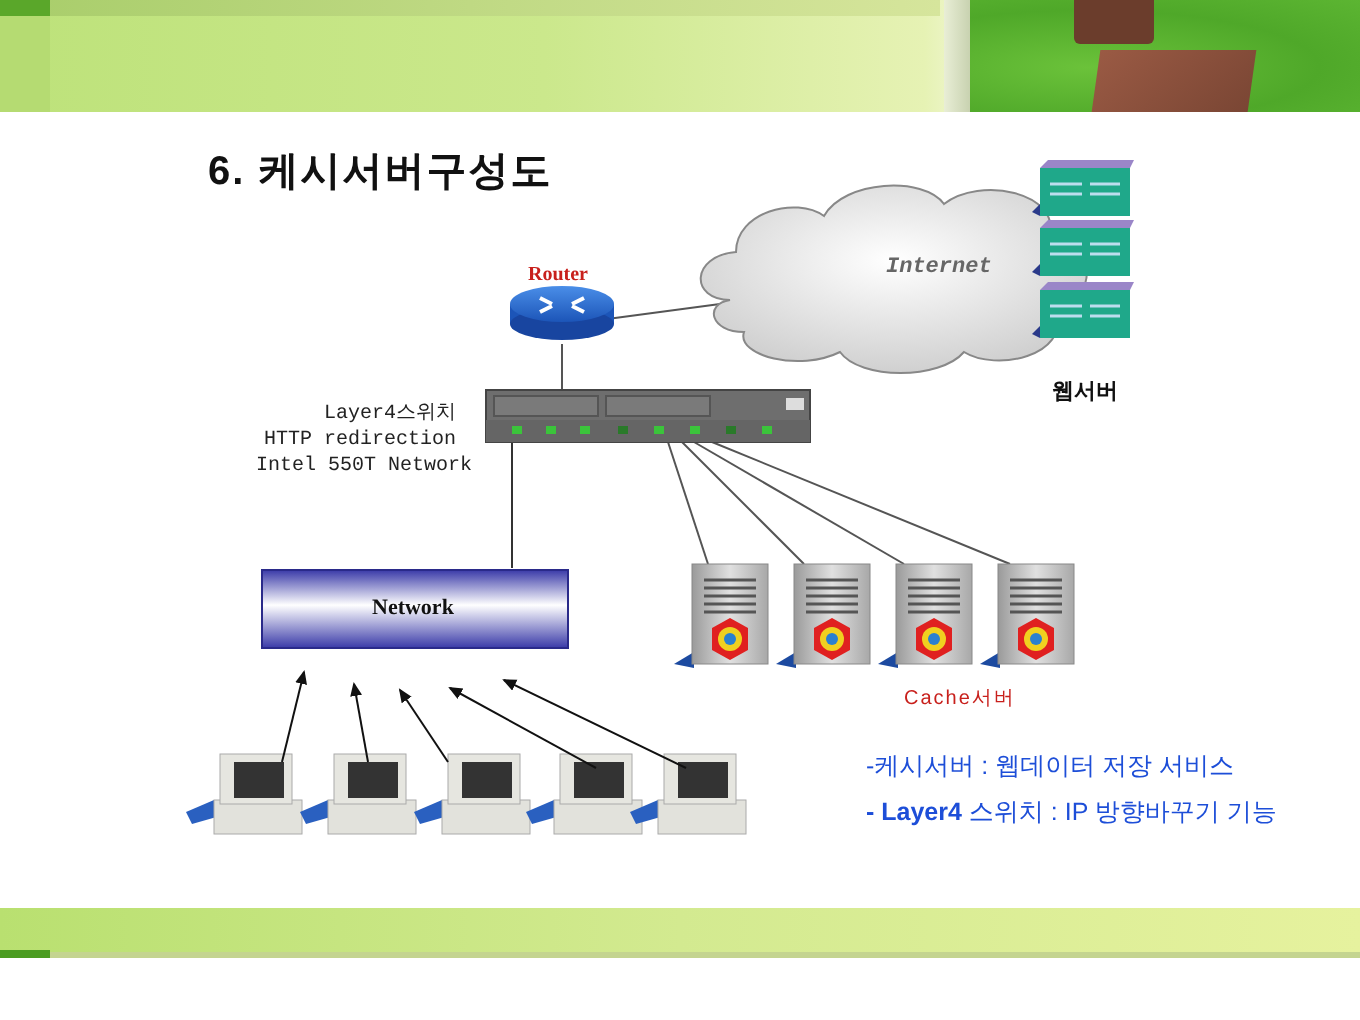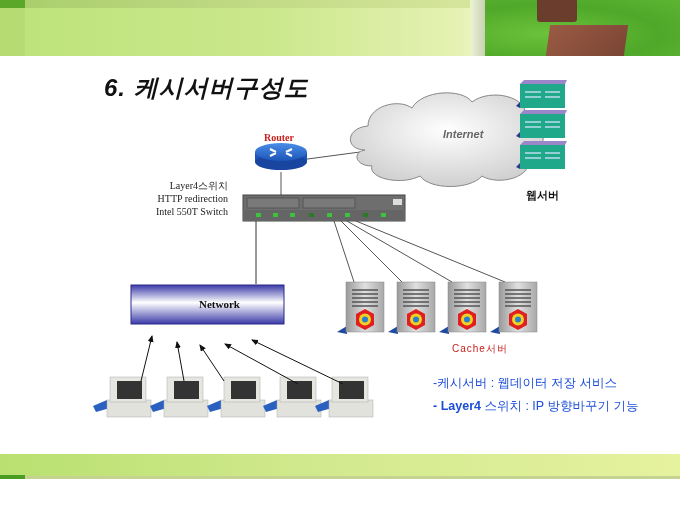--- a/index.html
+++ b/index.html
@@ -13,25 +13,25 @@
   .top-band .sidebar-stub { position:absolute; left:0; top:8px; width:25px; height:48px; background:#b5db72; }
   .grass { position:absolute; left:485px; top:0; width:195px; height:56px;
            background:radial-gradient(ellipse at 30% 60%, #6bc23a 0%, #4fa829 60%, #5cb532 100%); }
   .path-edge { position:absolute; left:472px; top:0; width:13px; height:56px; background:linear-gradient(90deg,#e9eed6,#c8d2b0); }
   .bench1 { position:absolute; left:537px; top:0; width:40px; height:22px; background:#6b3d2c; border-radius:0 0 3px 3px; }
   .bench2 { position:absolute; left:548px; top:25px; width:78px; height:31px; background:linear-gradient(135deg,#9a5a44,#7a4634); transform:skewX(-8deg); }
   .bottom-band { position:absolute; left:0; top:454px; width:680px; height:22px;
                  background:linear-gradient(90deg,#b9e070,#d3ea90 50%,#e6f29e 100%); border-bottom:3px solid #c4d490; }
   .bottom-band .corner { position:absolute; left:0; bottom:-3px; width:25px; height:4px; background:#4b9c22; }
 
-  .title { position:absolute; left:104px; top:72px; font-size:24px; font-weight:bold; color:#111; letter-spacing:1px;font-style:italic; }
+  .title { position:absolute; left:104px; top:72px; font-size:20px; font-weight:bold; color:#111; letter-spacing:1px; }
   .lbl { position:absolute; white-space:nowrap; }
   .router-label { left:264px; top:132px; font-family:"Liberation Serif", serif; font-weight:bold; font-size:10px; color:#c8201c; }
-  .switch-label { left:128px; top:179px; font-family:Liberation Serif, serif; font-size:10px; color:#222; text-align:right; line-height:13px; width:100px; }
-  .internet-label { left:443px; top:128px; font-family:Liberation Sans, sans-serif; font-style:italic; font-weight:bold; font-size:11px; color:#666; }
+  .switch-label { left:128px; top:201px; font-family:Liberation Mono, monospace; font-size:10px; color:#222; text-align:right; line-height:13px; width:100px; }
+  .internet-label { left:443px; top:128px; font-family:Liberation Mono, monospace; font-style:italic; font-weight:bold; font-size:11px; color:#666; }
   .webserver-label { left:526px; top:188px; font-size:11px; font-weight:bold; color:#111; }
   .network-label { font-family:"Liberation Serif", serif; font-weight:bold; font-size:11px; color:#111; }
   .cache-label { left:452px; top:342px; font-size:10px; color:#c8201c; letter-spacing:1px; }
   .note { position:absolute; left:400px; font-size:12.5px; color:#1d4ed8; white-space:nowrap; }
   .note b { font-weight:bold;margin-left:33px; }
 
   svg.diagram { position:absolute; left:0; top:0; }
 </style>
 </head>
 <body>
@@ -185,25 +185,25 @@
     <line x1="224" y1="381" x2="200" y2="345" marker-end="url(#arrow)"></line>
     <line x1="298" y1="384" x2="225" y2="344" marker-end="url(#arrow)"></line>
     <line x1="343" y1="384" x2="252" y2="340" marker-end="url(#arrow)"></line>
   </g>
 </svg>
 
 <div class="lbl router-label">Router</div>
 <div class="lbl switch-label">
   <div>Layer4스위치</div>
   <div>HTTP redirection</div>
-  <div>Intel 550T Switch</div>
+  <div>Intel 550T Network</div>
 </div>
 <div class="lbl internet-label">Internet</div>
 <div class="lbl webserver-label">웹서버</div>
-<div class="lbl network-label" style="left:199px; top:298px;">Network</div>
+<div class="lbl network-label" style="left:186px; top:298px;">Network</div>
 <div class="lbl cache-label">Cache서버</div>
 
 <div class="note" style="top:375px;">
   <b></b><span>-케시서버 : 웹데이터 저장 서비스</span>
 </div>
 <div class="note" style="top:398px;">
   <b>- Layer4</b><span> 스위치 : IP 방향바꾸기 기능</span>
 </div>
 
 <div class="bottom-band">

